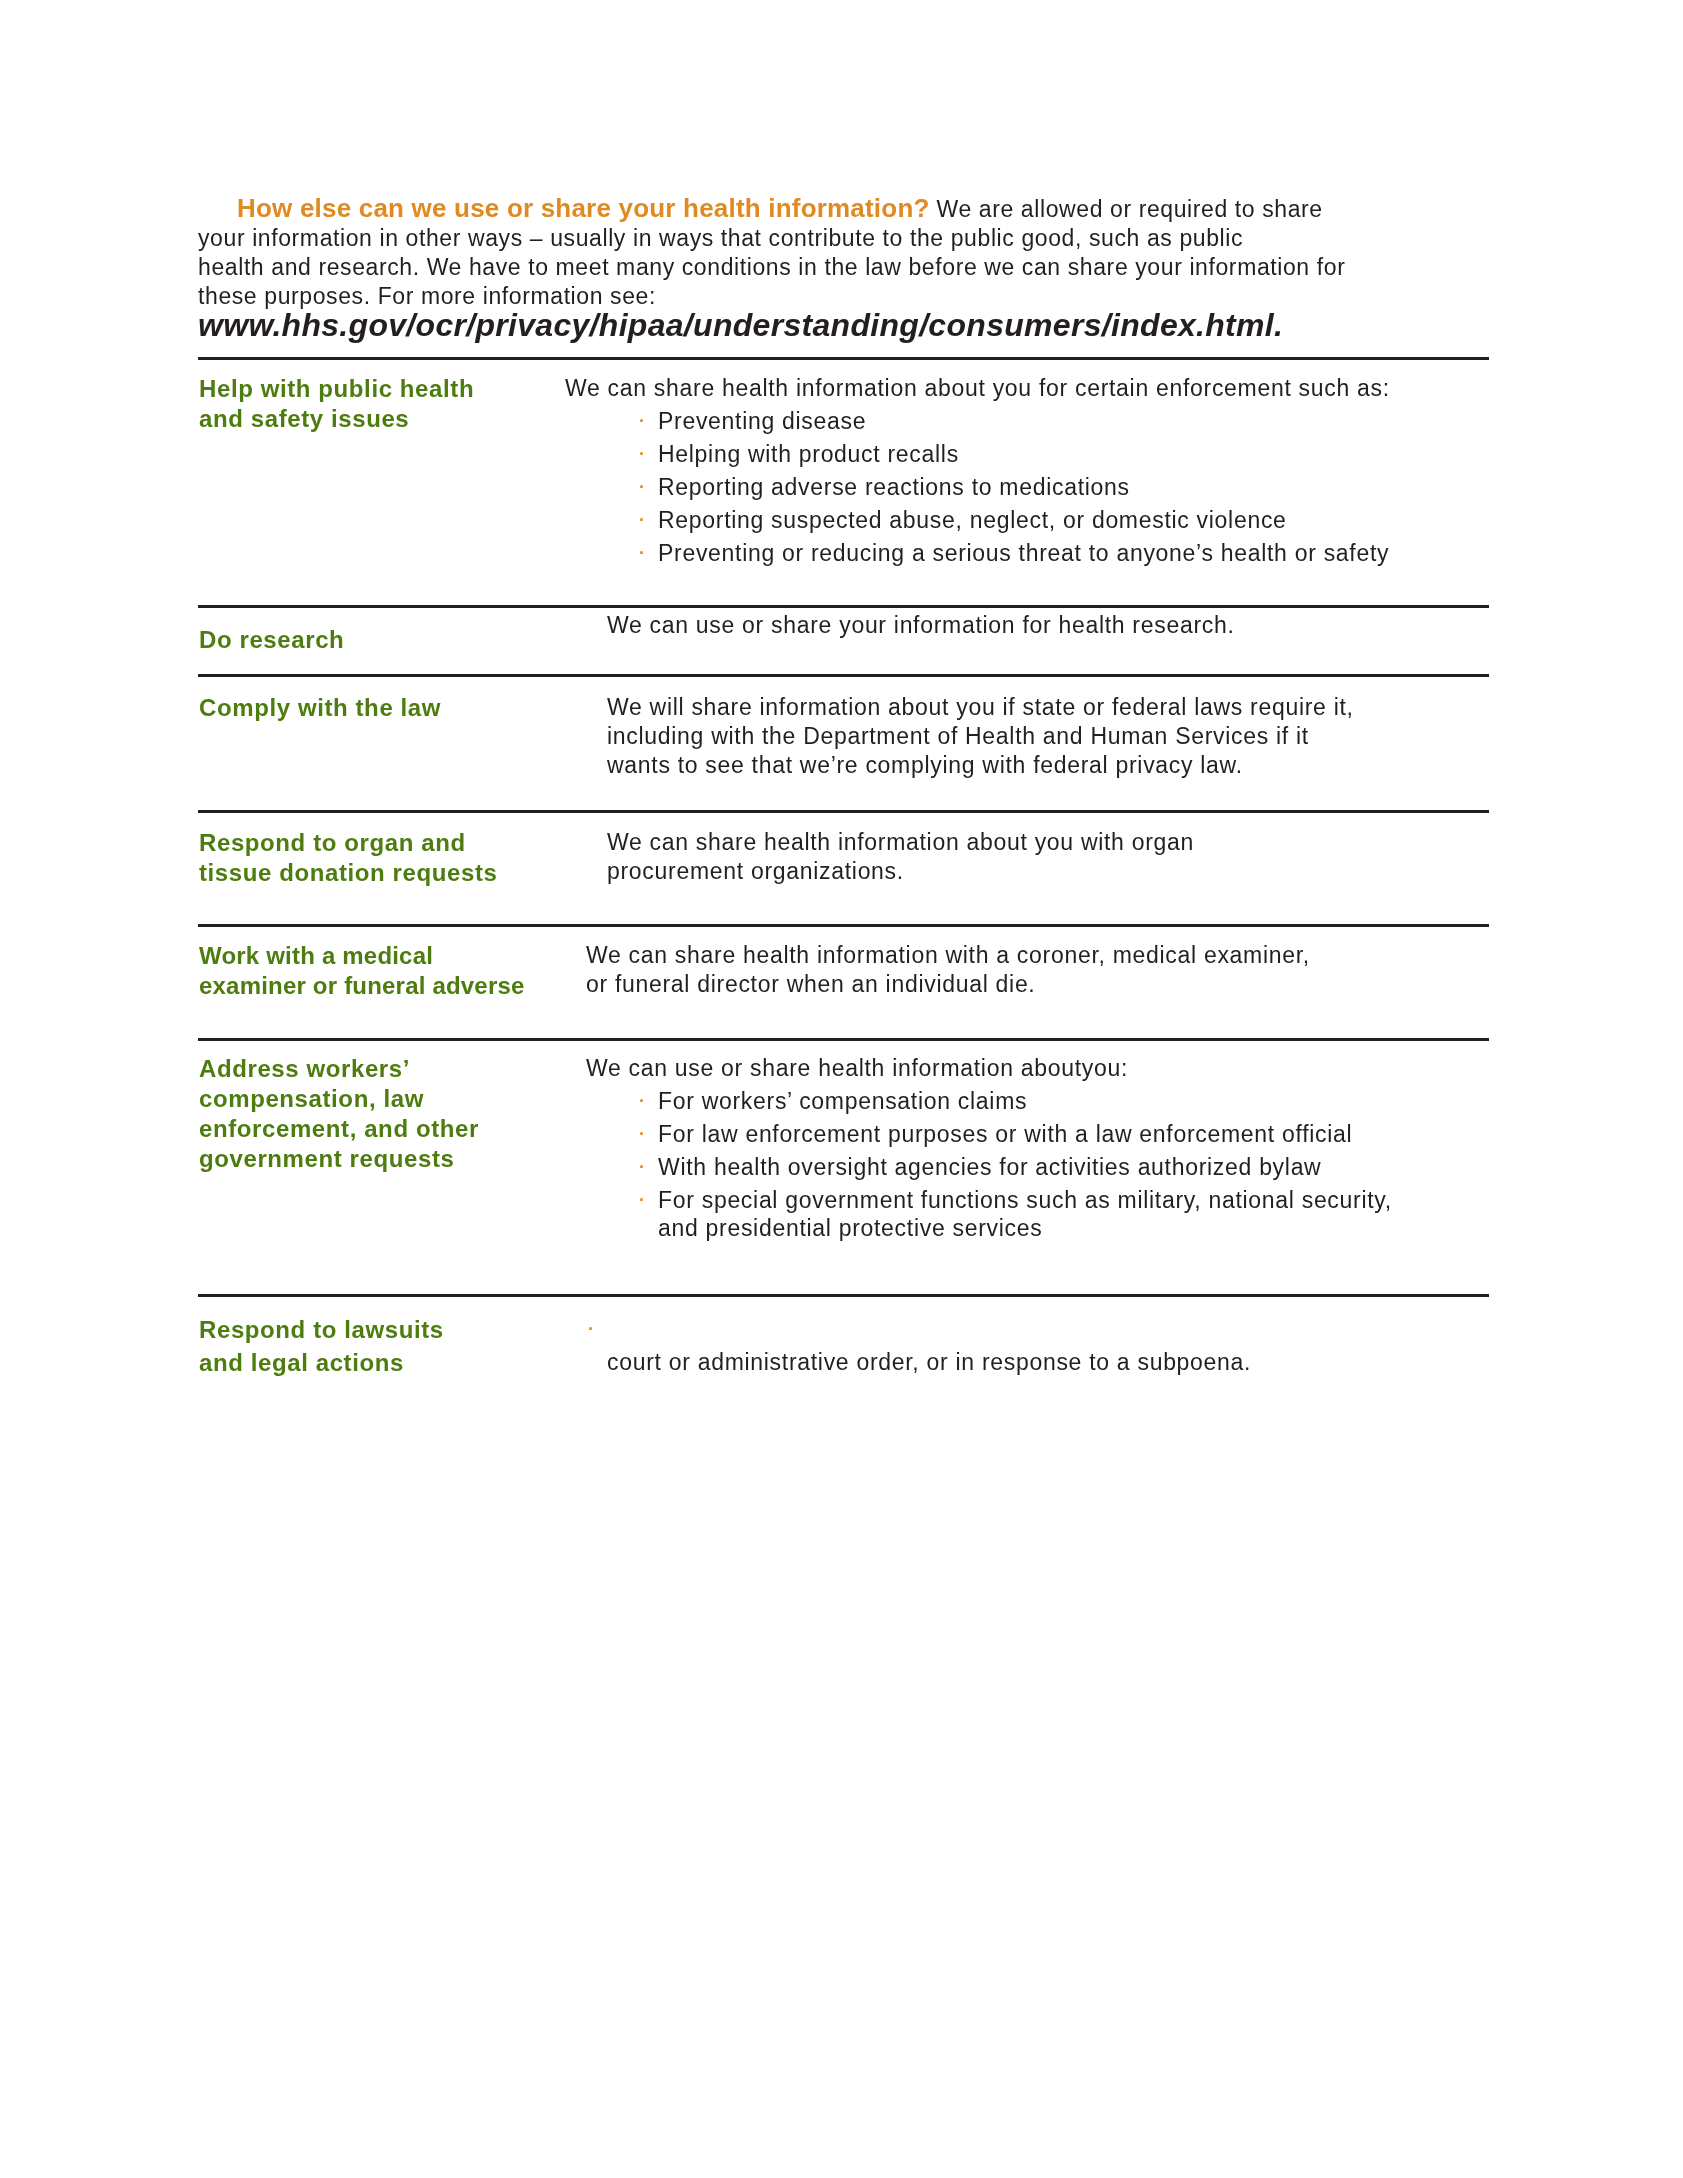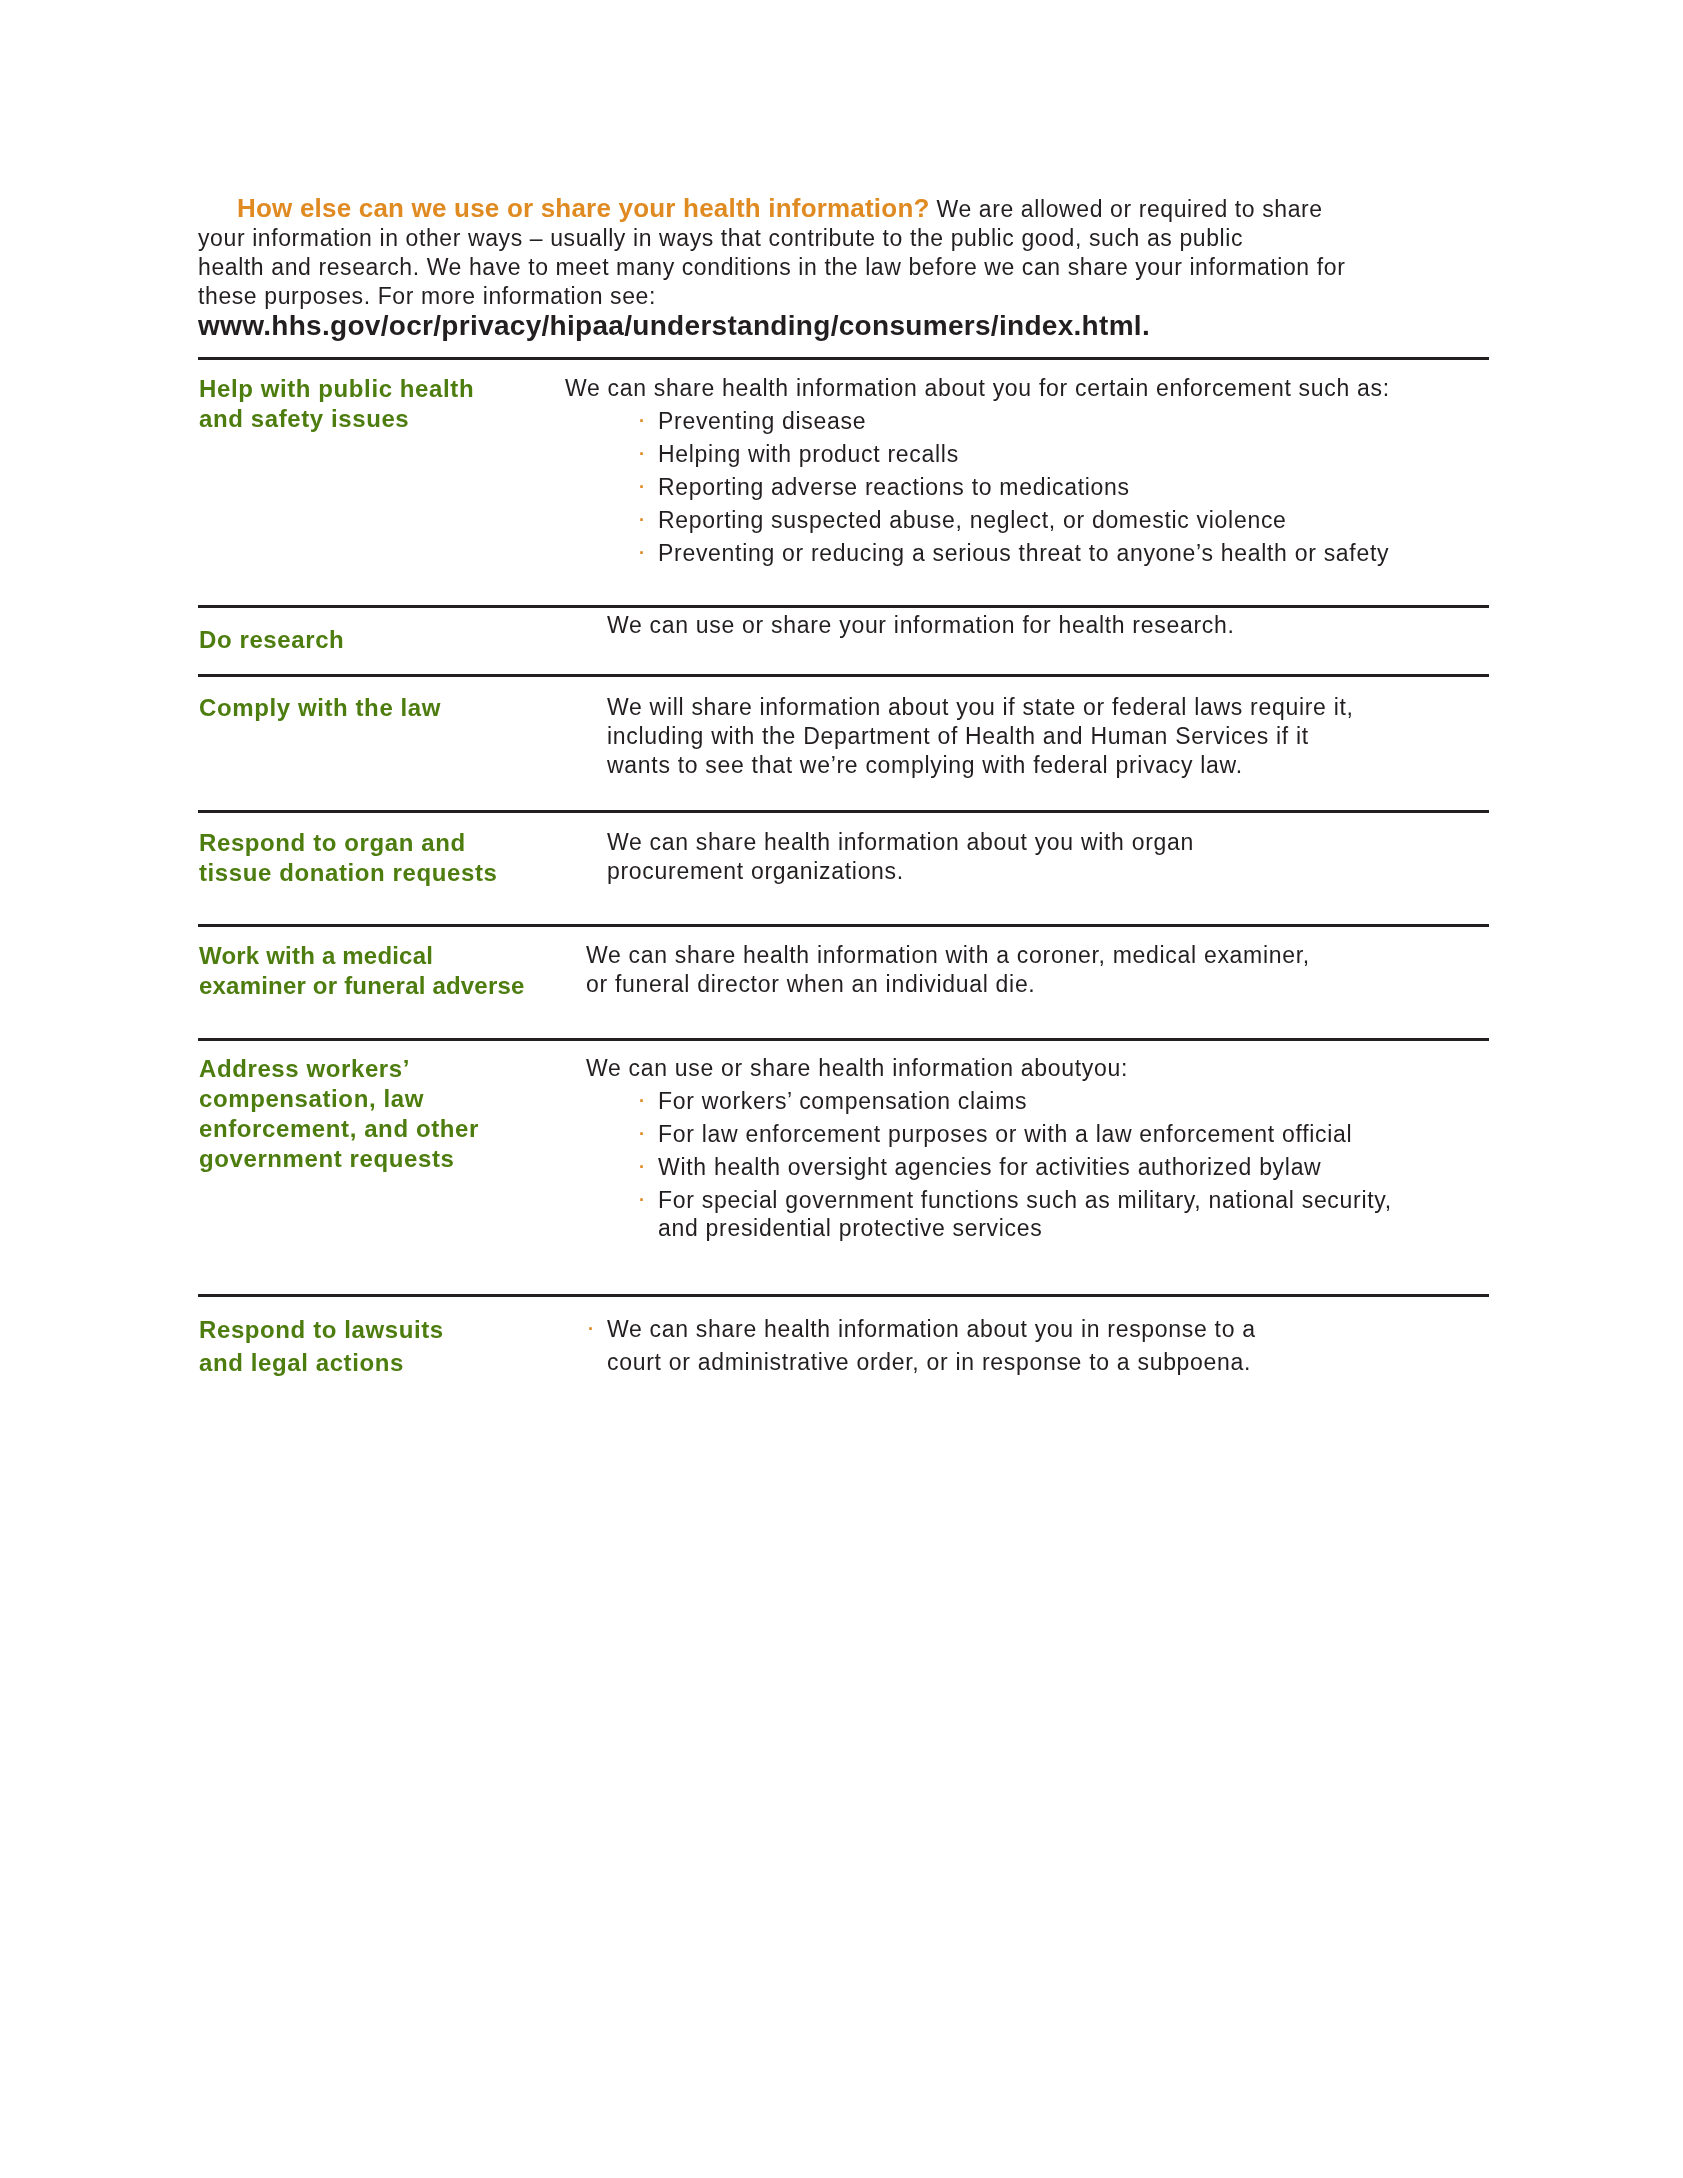--- a/index.html
+++ b/index.html
@@ -8,21 +8,21 @@
       font-family: "Liberation Sans", "DejaVu Sans", sans-serif;
       color: #231f20;
     }
     .intro {
       position: absolute; left: 198px; top: 194px; width: 1297px;
       font-size: 23px; line-height: 29px; letter-spacing: 0.6px;
     }
     .intro .lead {
       color: #e08a22; font-weight: bold; font-size: 26px; letter-spacing: 0.2px; margin-left: 39px;
     }
-    .intro .url { font-weight: bold; letter-spacing: 0.3px; font-size: 28px; }
+    .intro .url { font-weight: bold; letter-spacing: 0.3px; font-size: 32px; font-style: italic; }
     .rule {
       position: absolute; left: 198px; width: 1291px; height: 3px; background: #231f20;
     }
     .row-title {
       position: absolute; left: 199px; font-size: 24px; line-height: 30px;
       font-weight: bold; letter-spacing: 0.6px; color: #4d7c0f;
     }
     .row-desc {
       position: absolute; font-size: 23px; line-height: 29px; letter-spacing: 0.7px;
       color: #231f20;
@@ -118,16 +118,16 @@
     <li style="line-height:28px; width:752px"><span class="dot">·</span><span>For special government functions such as military, national security, and presidential protective services</span></li>
   </ul>
 </div>
 
 <div class="row-title" style="top:1313px; line-height:33px">
   <span>Respond to lawsuits</span><br>
   <span>and legal actions</span>
 </div>
 <div class="row-desc" style="top:1313px; left:607px; width:881px; line-height:33px">
   <span class="dot" style="left:-19px; top:0">·</span>
-  <span>We can share health information about you in response to a</span><br>
+  <br>
   <span>court or administrative order, or in response to a subpoena.</span>
 </div>
 
 
 </body></html>

